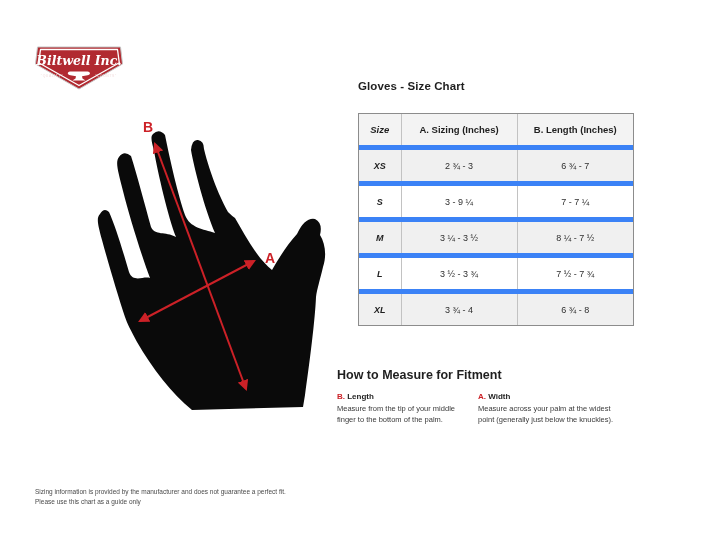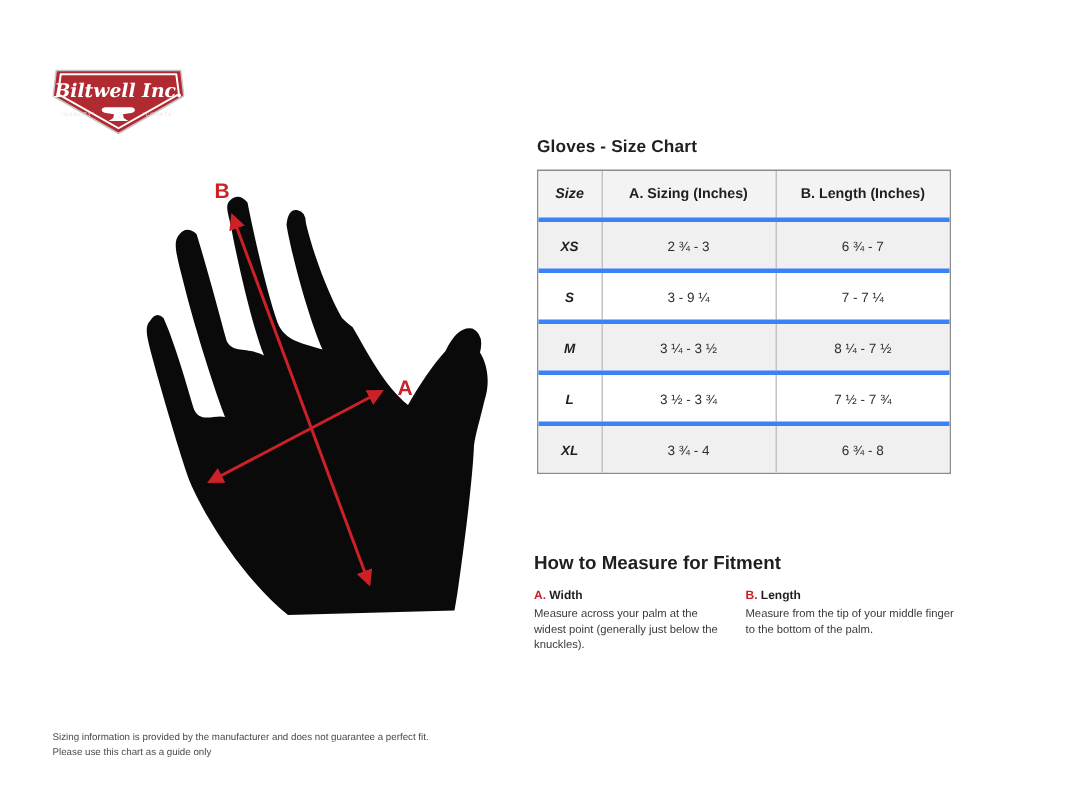--- a/index.html
+++ b/index.html
@@ -6,44 +6,44 @@
   body{
     width:720px;height:540px;position:relative;background:#ffffff;
     font-family:"Liberation Sans", sans-serif;color:#222;overflow:hidden;
   }
   
   .logo{position:absolute;left:35px;top:45px;width:88px;height:46px;text-align:center;}
   
   .hand-figure{position:absolute;left:75px;top:105px;width:280px;height:370px;}
   
   .chart-title{
-    position:absolute;left:358px;top:92px;width:276px;
+    position:absolute;left:358px;top:80px;width:276px;
     font-size:11.5px;font-weight:bold;color:#1f1f1f;letter-spacing:.1px;
   }
   .table-wrap{
     position:absolute;left:358px;top:113px;width:274px;
     border:1px solid #8c8c8c;background:#fff;
   }
   table.size-table{border-collapse:collapse;width:100%;table-layout:fixed;}
   .size-table col.c-size{width:42px;}
   .size-table col.c-width{width:116px;}
   .size-table col.c-length{width:116px;}
   .size-table th,.size-table td{
     height:31px;text-align:center;vertical-align:middle;padding:0;
-    border-left:1px solid #c2c2c2;border-top:3px solid #3b82f6;
+    border-left:1px solid #c2c2c2;border-top:5px solid #3b82f6;
   }
   .size-table th:first-child,.size-table td:first-child{border-left:none;font-style:italic;}
   .size-table thead th{border-top:none;}
   .size-table thead th{background:#f3f3f3;font-size:9.5px;font-weight:bold;color:#1f1f1f;}
   .size-table tbody tr:nth-child(odd) td{background:#f0f0f0;}
   .size-table tbody tr:nth-child(even) td{background:#ffffff;}
   .size-table td{font-size:9px;color:#2e2e2e;}
   .size-table td.size-cell{font-weight:bold;color:#1f1f1f;}
   
-  .measure{position:absolute;left:356px;top:368px;width:290px;}
+  .measure{position:absolute;left:337px;top:368px;width:290px;}
   .measure-title{font-size:12.5px;font-weight:bold;color:#1f1f1f;margin:0 0 10px 0;}
   .measure-grid{display:grid;grid-template-columns:141px 149px;column-gap:0;}
   .measure-item .item-head{font-size:8px;font-weight:bold;color:#1f1f1f;margin-bottom:3px;}
   .measure-item .item-key{color:#cc2127;}
   .measure-item .item-text{font-size:7.5px;line-height:1.4;color:#3a3a3a;padding-right:10px;}
   
   .footer{position:absolute;left:35px;top:487px;font-size:6.5px;line-height:1.6;color:#4a4a4a;}
 </style>
 </head>
 <body>
@@ -153,31 +153,31 @@
       </tr>
     </tbody>
   </table>
 </div>
 
 <div class="measure">
   <h2 class="measure-title">How to Measure for Fitment</h2>
   <div class="measure-grid">
     <div class="measure-item">
       <div class="item-head">
+        <span class="item-key">B.</span>
+        <span>Length</span>
+      </div>
+      <div class="item-text">Measure from the tip of your middle finger to the bottom of the palm.</div>
+    </div>
+    <div class="measure-item">
+      <div class="item-head">
         <span class="item-key">A.</span>
         <span>Width</span>
       </div>
       <div class="item-text">Measure across your palm at the widest point (generally just below the knuckles).</div>
-    </div>
-    <div class="measure-item">
-      <div class="item-head">
-        <span class="item-key">B.</span>
-        <span>Length</span>
-      </div>
-      <div class="item-text">Measure from the tip of your middle finger to the bottom of the palm.</div>
     </div>
   </div>
 </div>
 
 <div class="footer">
   <div>Sizing information is provided by the manufacturer and does not guarantee a perfect fit.</div>
   <div>Please use this chart as a guide only</div>
 </div>
 
 </body></html>

